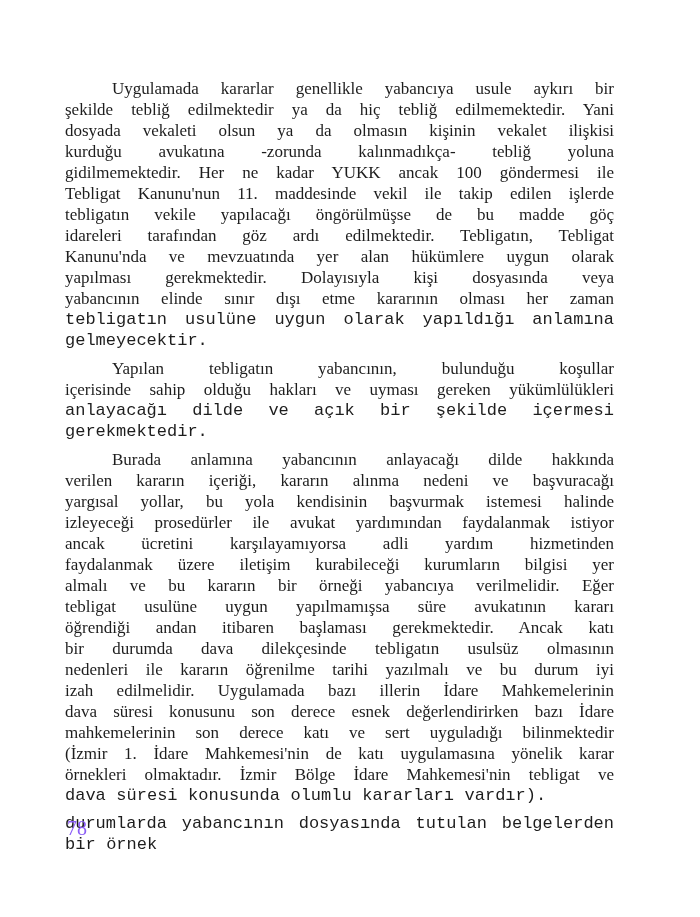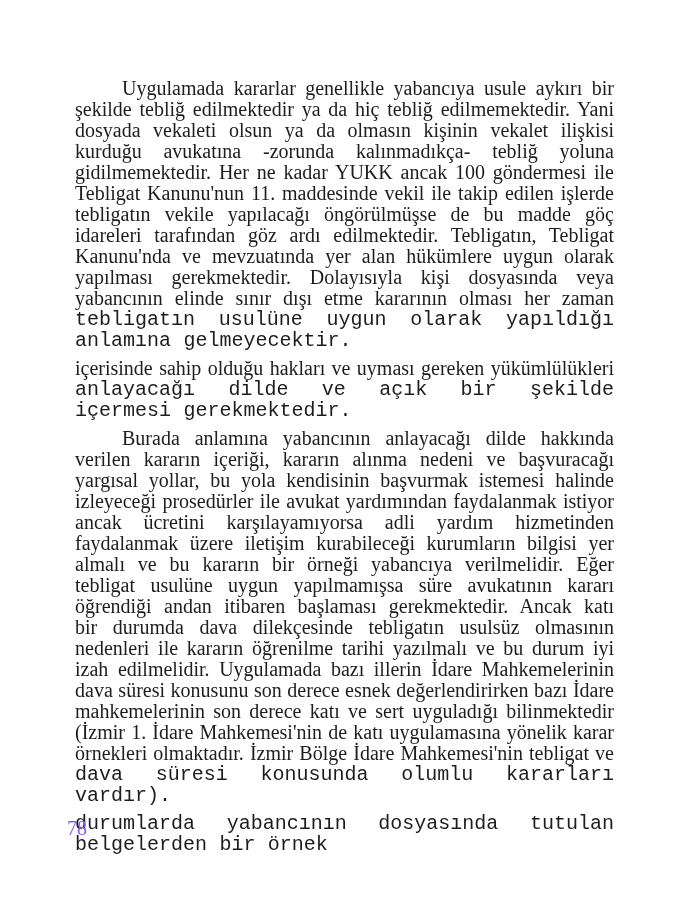--- a/index.html
+++ b/index.html
@@ -18,27 +18,26 @@
   }
   .text-block {
     position: absolute;
     left: 65px;
     top: 78px;
     width: 549px;
   }
   .para { margin: 0; padding: 0; }
   .para + .para { margin-top: 7px; }
   .ln {
-    font-size: 20px;
+    font-size: 17px;
     line-height: 21px;
     text-align: justify;
     text-align-last: justify;
     -moz-text-align-last: justify;
     word-spacing: 0.02em;
-    margin-left: 10px;
   }
   .ln.first { text-indent: 47px; }
   .ln.plast { text-align-last: left; font-family: Liberation Mono, monospace; -moz-text-align-last: left; }
   .page-number {
     position: absolute;
     left: 67px;
     top: 817px;
     font-size: 20px;
     line-height: 22px;
     color: #8b5cf6;
@@ -59,20 +58,21 @@
       <div class="ln">Tebligat Kanunu'nun 11. maddesinde vekil ile takip edilen işlerde</div>
       <div class="ln">tebligatın vekile yapılacağı öngörülmüşse de bu madde göç</div>
       <div class="ln">idareleri tarafından göz ardı edilmektedir. Tebligatın, Tebligat</div>
       <div class="ln">Kanunu'nda ve mevzuatında yer alan hükümlere uygun olarak</div>
       <div class="ln">yapılması gerekmektedir. Dolayısıyla kişi dosyasında veya</div>
       <div class="ln">yabancının elinde sınır dışı etme kararının olması her zaman</div>
       <div class="ln plast">tebligatın usulüne uygun olarak yapıldığı anlamına gelmeyecektir.</div>
     </div>
 
     <div class="para">
+      <div class="ln first">Yapılan tebligatın yabancının, bulunduğu koşullar</div>
       <div class="ln">içerisinde sahip olduğu hakları ve uyması gereken yükümlülükleri</div>
       <div class="ln plast">anlayacağı dilde ve açık bir şekilde içermesi gerekmektedir.</div>
     </div>
 
     <div class="para">
       <div class="ln first">Burada anlamına yabancının anlayacağı dilde hakkında</div>
       <div class="ln">verilen kararın içeriği, kararın alınma nedeni ve başvuracağı</div>
       <div class="ln">yargısal yollar, bu yola kendisinin başvurmak istemesi halinde</div>
       <div class="ln">izleyeceği prosedürler ile avukat yardımından faydalanmak istiyor</div>
       <div class="ln">ancak ücretini karşılayamıyorsa adli yardım hizmetinden</div>

